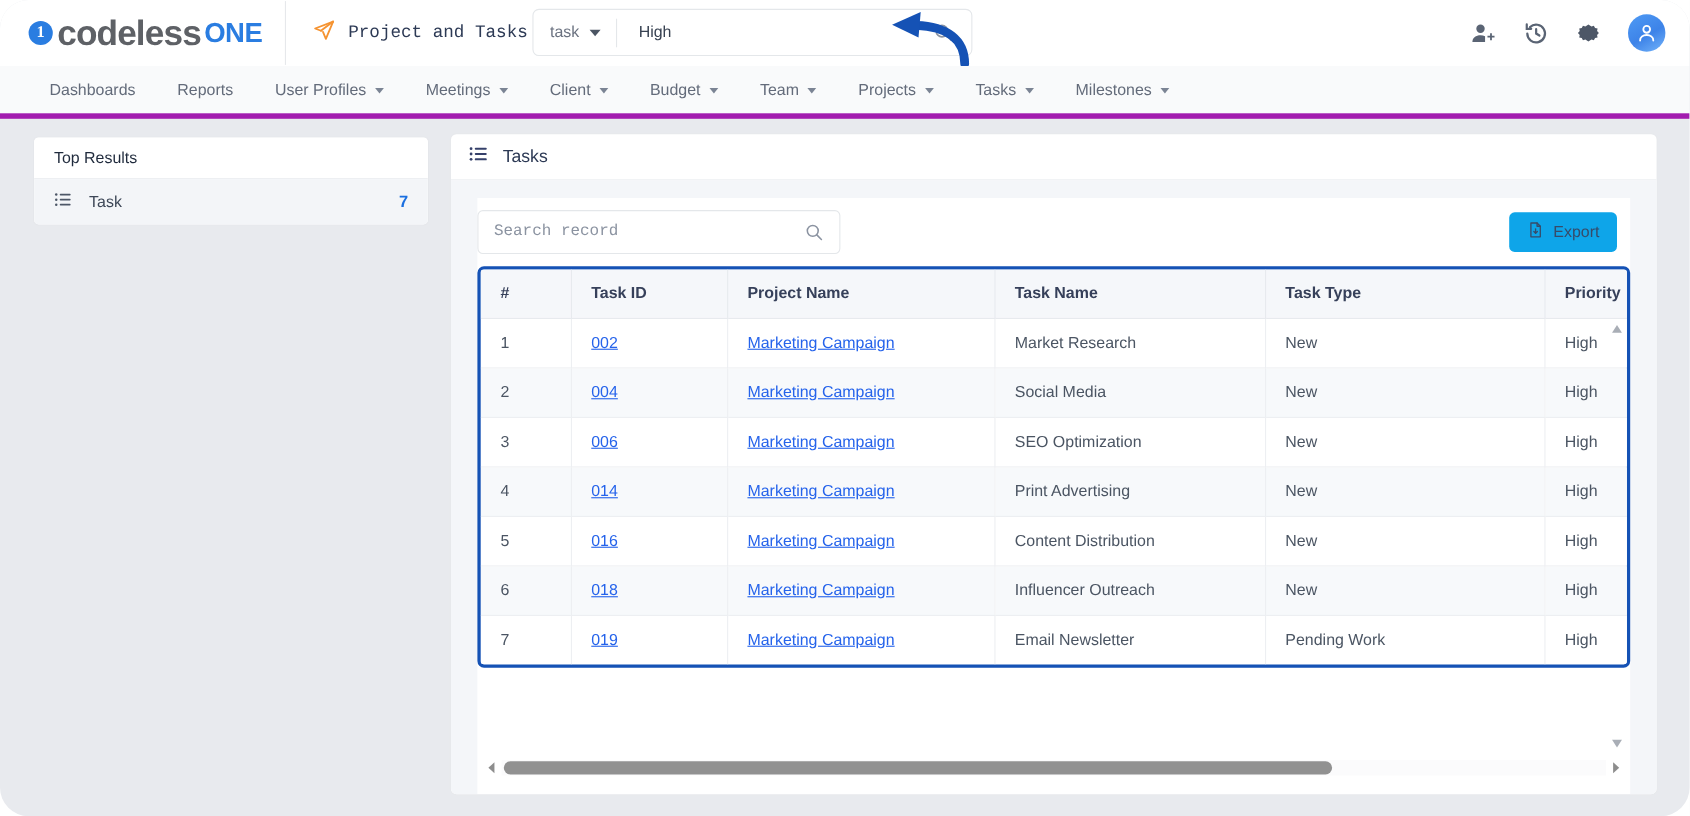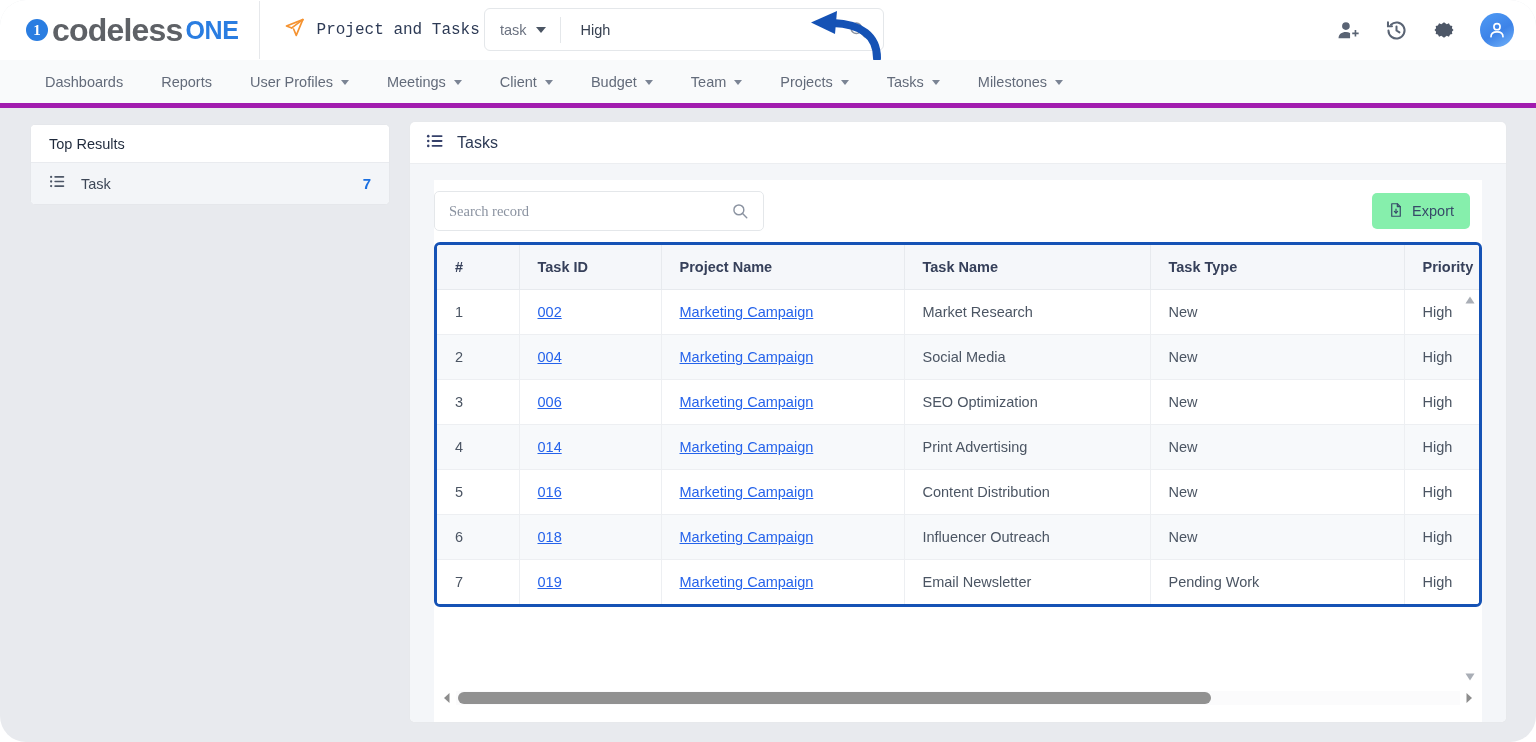--- a/index.html
+++ b/index.html
@@ -187,29 +187,29 @@
   .rec-search {
     width: 330px; height: 40px;
     border: 1px solid #e4e7ea; border-radius: 5px;
     display: flex; align-items: center;
     background: #fff;
   }
   .rec-search input {
     flex: 1; border: none; outline: none; background: transparent;
     font-size: 14.5px; color: #3d4757;
     padding: 0 8px 0 14px;
-    font-family: Liberation Serif, serif;
+    font-family: Liberation Mono, monospace;
   }
   .rec-search input::placeholder { color: #8b93a1; }
   .rec-search-icon { padding: 0 14px 0 4px; display: flex; align-items: center; cursor: pointer; }
 
   .export-btn {
     display: flex; align-items: center; gap: 8px;
     height: 36px; padding: 0 16px;
-    background: #86efac; border: none; border-radius: 5px;
+    background: #0ea5e9; border: none; border-radius: 5px;
     font-size: 14.5px; color: #374b69;
     cursor: pointer;
     font-family: "Liberation Sans", sans-serif;
   }
 
   
   .table-hl {
     border: 3px solid #1552b5;
     border-radius: 6px;
     overflow: hidden;

